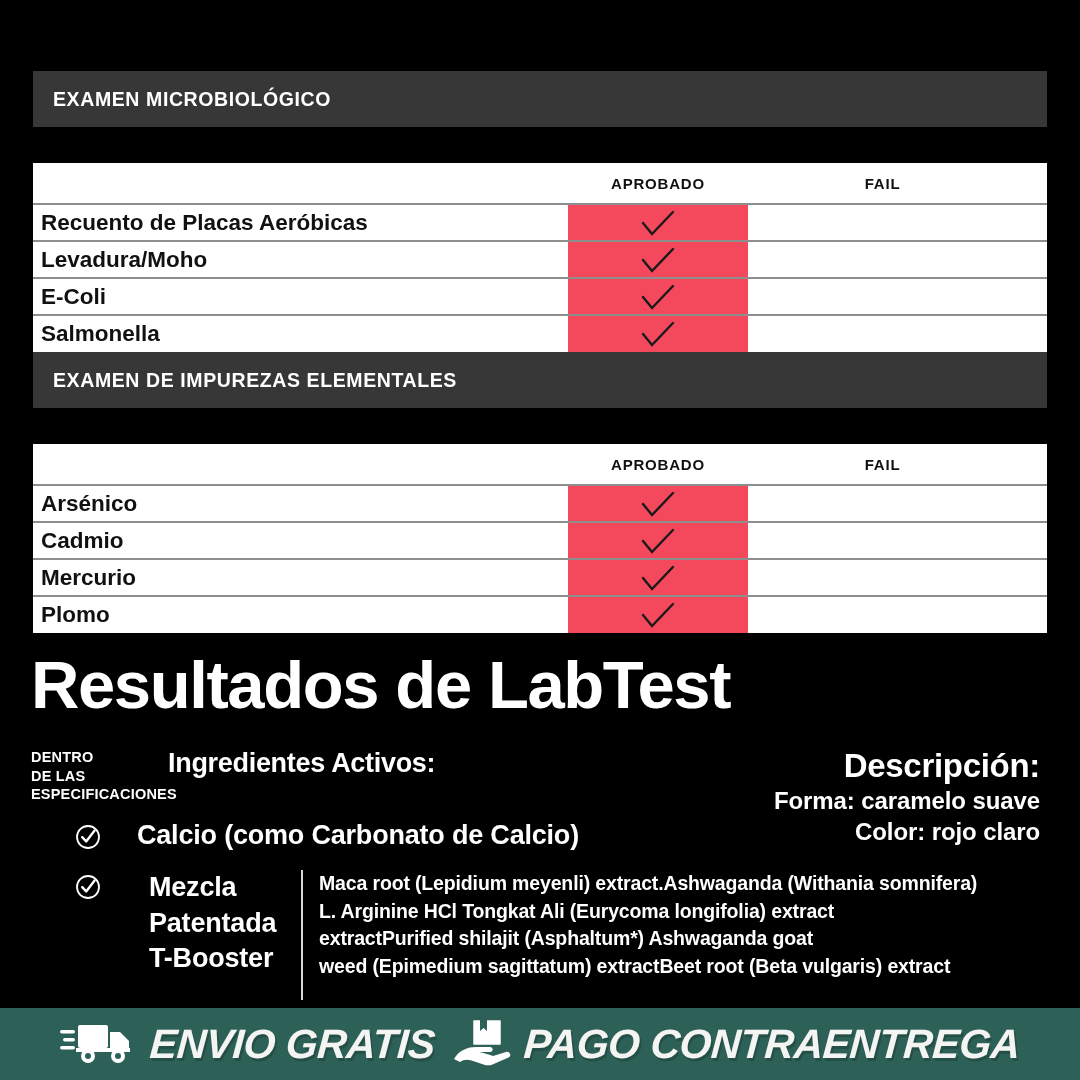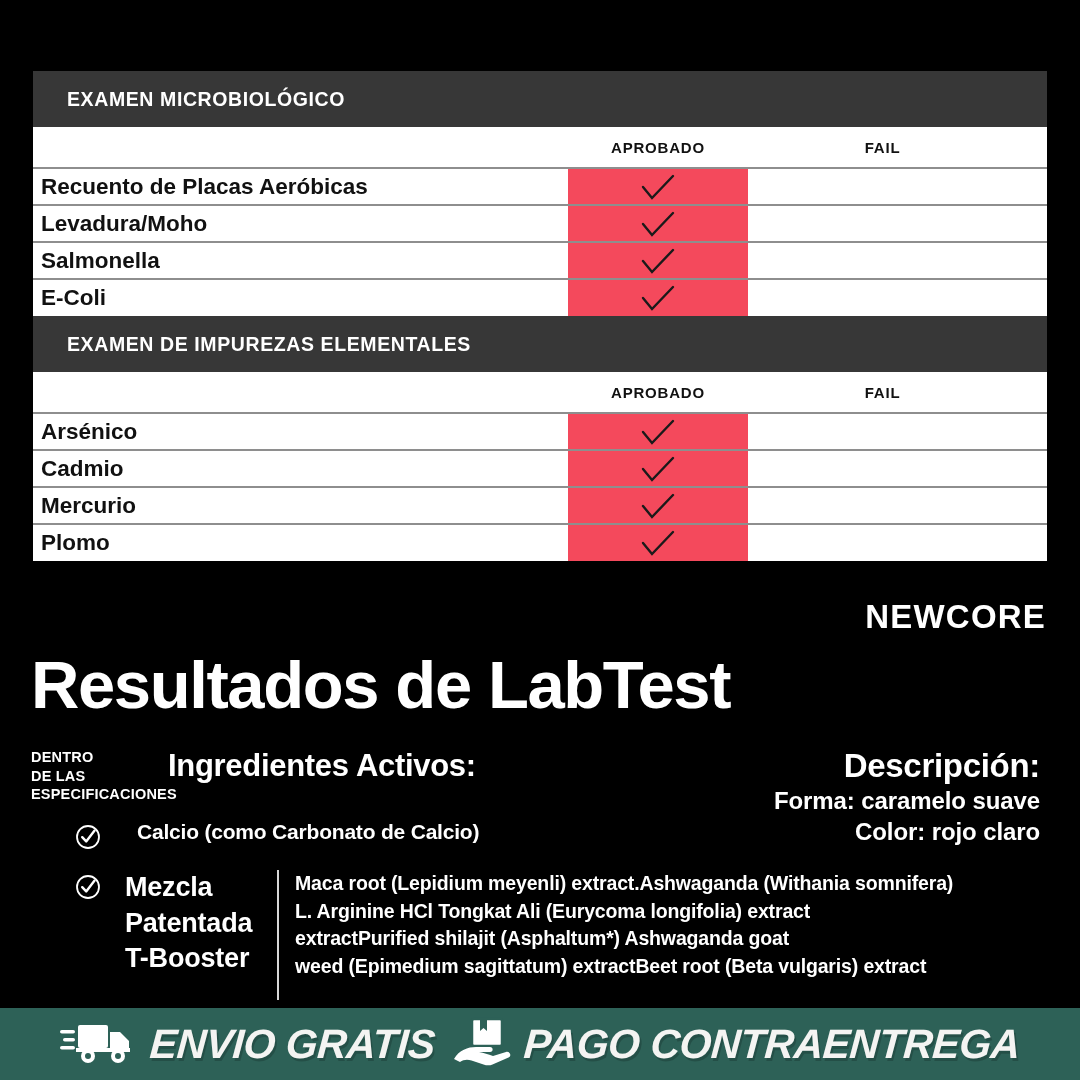--- a/index.html
+++ b/index.html
@@ -16,34 +16,35 @@
     position:absolute;
     left:33px; top:71px;
     width:1014px;
   }
 
   .section-header {
     background:#373737;
     height:56px;
     display:flex;
     align-items:center;
-    padding-left:34px;
+    padding-left:20px;
   }
   .section-header-text {
     color:#fff;
     font-size:19.5px;
     font-weight:bold;
     letter-spacing:0.6px;
   }
 
   .tbl {
     background:#fff;
     width:100%;
     border-collapse:collapse;
     table-layout:fixed;
+    margin-top:36px;
   }
   .tbl .col-name   { width:535px; }
   .tbl .col-pass   { width:180px; }
   .tbl .col-fail   { width:299px; }
 
   .tbl tr.head-row td {
     height:41px;
     border-bottom:2px solid #8e8e8e;
     vertical-align:middle;
   }
@@ -115,21 +116,21 @@
     font-weight:bold;
     line-height:1.28;
     letter-spacing:0.2px;
   }
 
   
   .ing-heading {
     position:absolute;
     left:168px; top:748px;
     color:#fff;
-    font-size:31px;
+    font-size:27px;
     font-weight:bold;
     letter-spacing:-0.3px;
   }
 
   
   .descr-block {
     position:absolute;
     right:40px; top:748px;
     text-align:right;
     color:#fff;
@@ -159,27 +160,27 @@
   .ing-check {
     width:26px; height:26px;
     flex:0 0 26px;
     margin-top:4px;
   }
   .ing-check svg { display:block; }
 
   .ing-label {
     margin-left:36px;
     color:#fff;
-    font-size:21px;
+    font-size:27px;
     font-weight:bold;
     letter-spacing:-0.2px;
     white-space:nowrap;
   }
   .ing-label-multi {
-    margin-left:24px;
+    margin-left:48px;
     width:144px;
     color:#fff;
     font-size:27px;
     font-weight:bold;
     line-height:1.32;
     letter-spacing:-0.2px;
   }
 
   .blend-divider {
     width:2px;
@@ -262,32 +263,32 @@
         <td class="pass">
           <span class="check-mark">
             <svg width="44" height="28" viewBox="0 0 44 28">
                 <path d="M7 14 L16 25 L37 3" stroke="#1a1a1a" stroke-width="2.4" fill="none" stroke-linecap="round"></path>
               </svg>
           </span>
         </td>
         <td class="fail"></td>
       </tr>
       <tr class="data-row">
+        <td class="nm">E-Coli</td>
+        <td class="pass">
+          <span class="check-mark">
+            <svg width="44" height="28" viewBox="0 0 44 28">
+                <path d="M7 14 L16 25 L37 3" stroke="#1a1a1a" stroke-width="2.4" fill="none" stroke-linecap="round"></path>
+              </svg>
+          </span>
+        </td>
+        <td class="fail"></td>
+      </tr>
+      <tr class="data-row">
         <td class="nm">Salmonella</td>
-        <td class="pass">
-          <span class="check-mark">
-            <svg width="44" height="28" viewBox="0 0 44 28">
-                <path d="M7 14 L16 25 L37 3" stroke="#1a1a1a" stroke-width="2.4" fill="none" stroke-linecap="round"></path>
-              </svg>
-          </span>
-        </td>
-        <td class="fail"></td>
-      </tr>
-      <tr class="data-row">
-        <td class="nm">E-Coli</td>
         <td class="pass">
           <span class="check-mark">
             <svg width="44" height="28" viewBox="0 0 44 28">
                 <path d="M7 14 L16 25 L37 3" stroke="#1a1a1a" stroke-width="2.4" fill="none" stroke-linecap="round"></path>
               </svg>
           </span>
         </td>
         <td class="fail"></td>
       </tr>
     </tbody>

